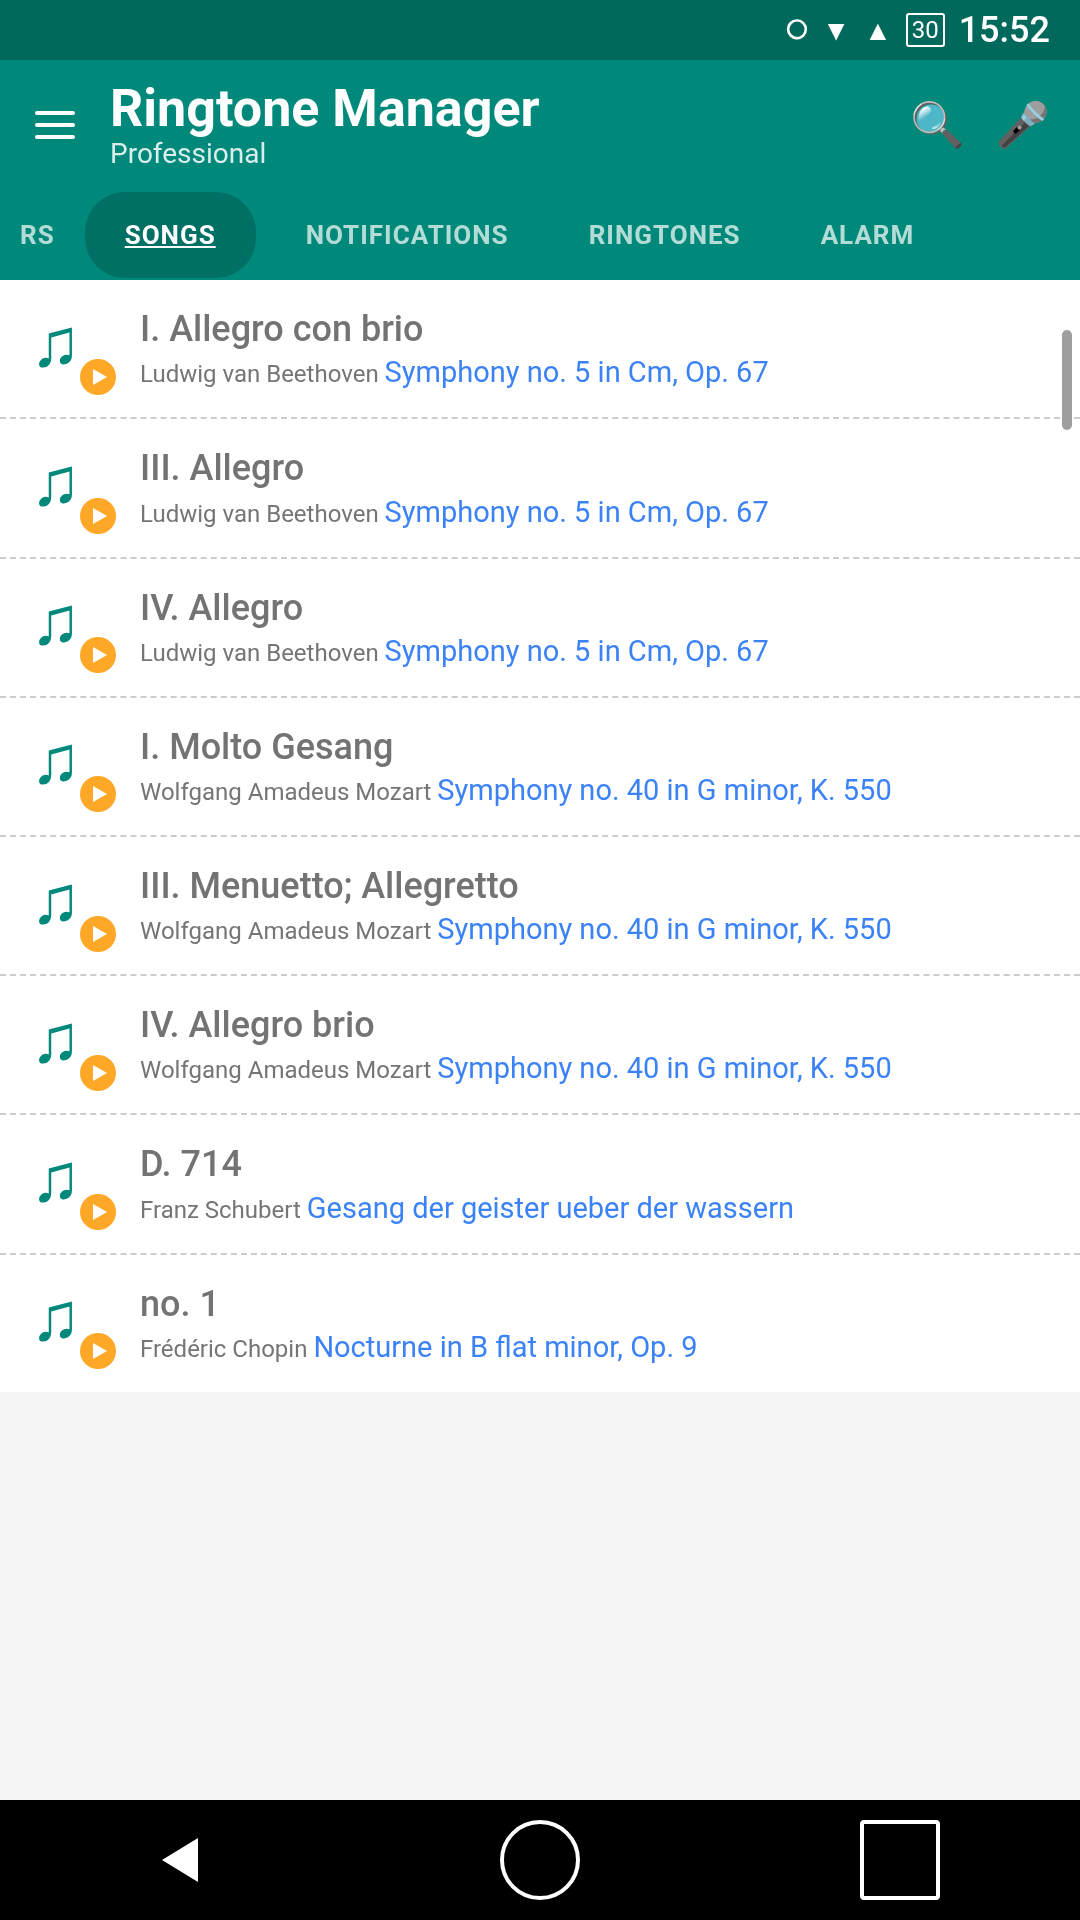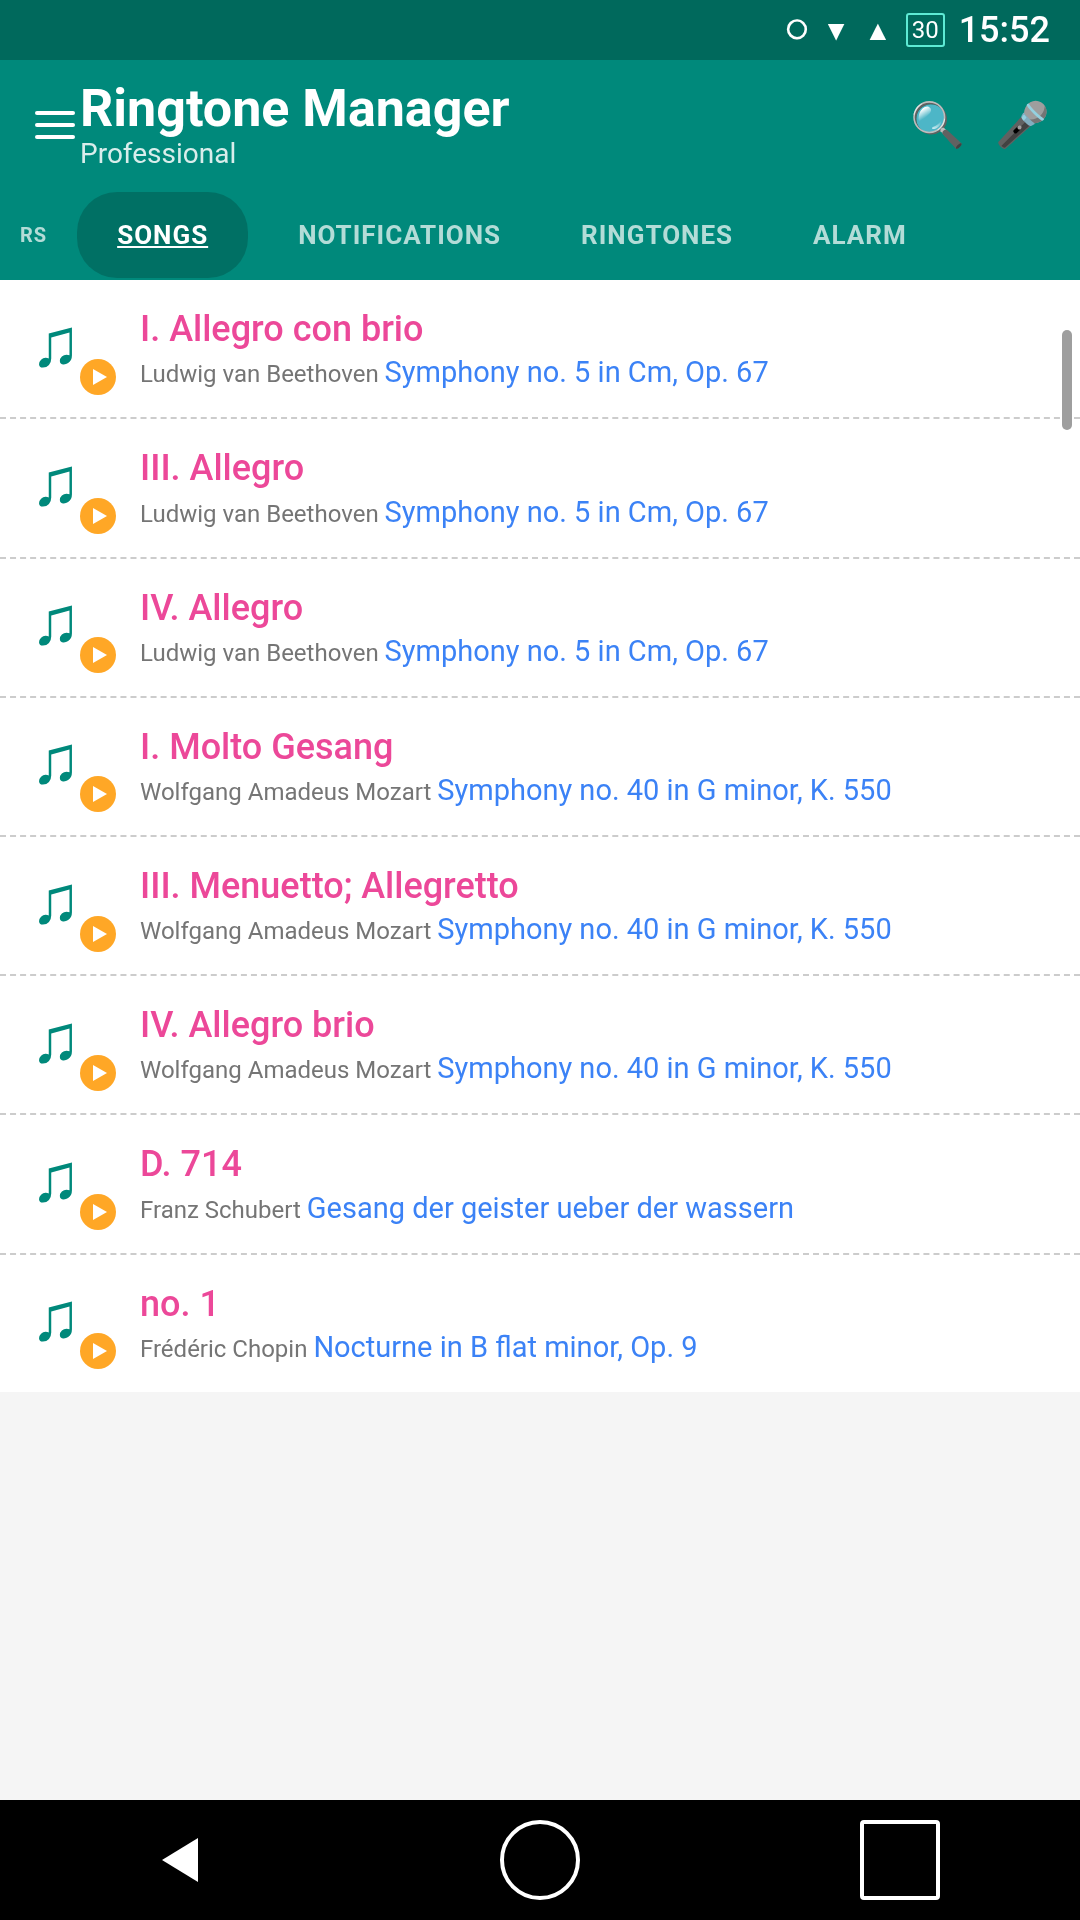--- a/index.html
+++ b/index.html
@@ -32,32 +32,33 @@
       font-size: 36px;
       font-weight: 500;
     }
     .status-icon {
       color: white;
       font-size: 28px;
     }
     .battery-icon {
       color: white;
       font-size: 24px;
-      border: 2px solid #5eead4;
+      border: 2px solid #ffffff;
       border-radius: 3px;
       padding: 1px 4px;
       position: relative;
     }
 
     
     .app-bar {
       background: #00897b;
       padding: 20px 30px;
       display: flex;
       align-items: center;
+      gap: 30px;
       min-height: 120px;
     }
     .hamburger-icon {
       color: white;
       font-size: 40px;
       cursor: pointer;
       display: flex;
       flex-direction: column;
       gap: 8px;
       padding: 5px;
@@ -174,21 +175,21 @@
       border-color: transparent transparent transparent white;
       margin-left: 3px;
     }
 
     .song-info {
       flex: 1;
     }
     .song-title {
       font-size: 36px;
       font-weight: 500;
-      color: #ec4899;
+      color: #737373;
       line-height: 1.2;
     }
     .song-meta {
       font-size: 24px;
       color: #757575;
       margin-top: 4px;
     }
     .song-meta .album {
       color: #3b82f6;
       font-size: 29px;
@@ -274,21 +275,21 @@
     <div class="app-title">Ringtone Manager</div>
     <div class="app-subtitle">Professional</div>
   </div>
   <div class="app-bar-actions">
     <span class="action-icon">🔍</span>
     <span class="action-icon">🎤</span>
   </div>
 </div>
 
 <div class="tabs-bar">
-  <div class="tab-item" style="color:rgba(255,255,255,0.7); font-size:20px; padding: 28px 20px;">RS</div>
+  <div class="tab-item" style="color:rgba(255,255,255,0.7); font-size:26px; padding: 28px 20px;">RS</div>
   <div class="tab-item active">SONGS</div>
   <div class="tab-item">NOTIFICATIONS</div>
   <div class="tab-item">RINGTONES</div>
   <div class="tab-item">ALARM</div>
 </div>
 
 <div class="content-area">
   <div class="song-list">
     <div class="scroll-indicator"></div>
 

